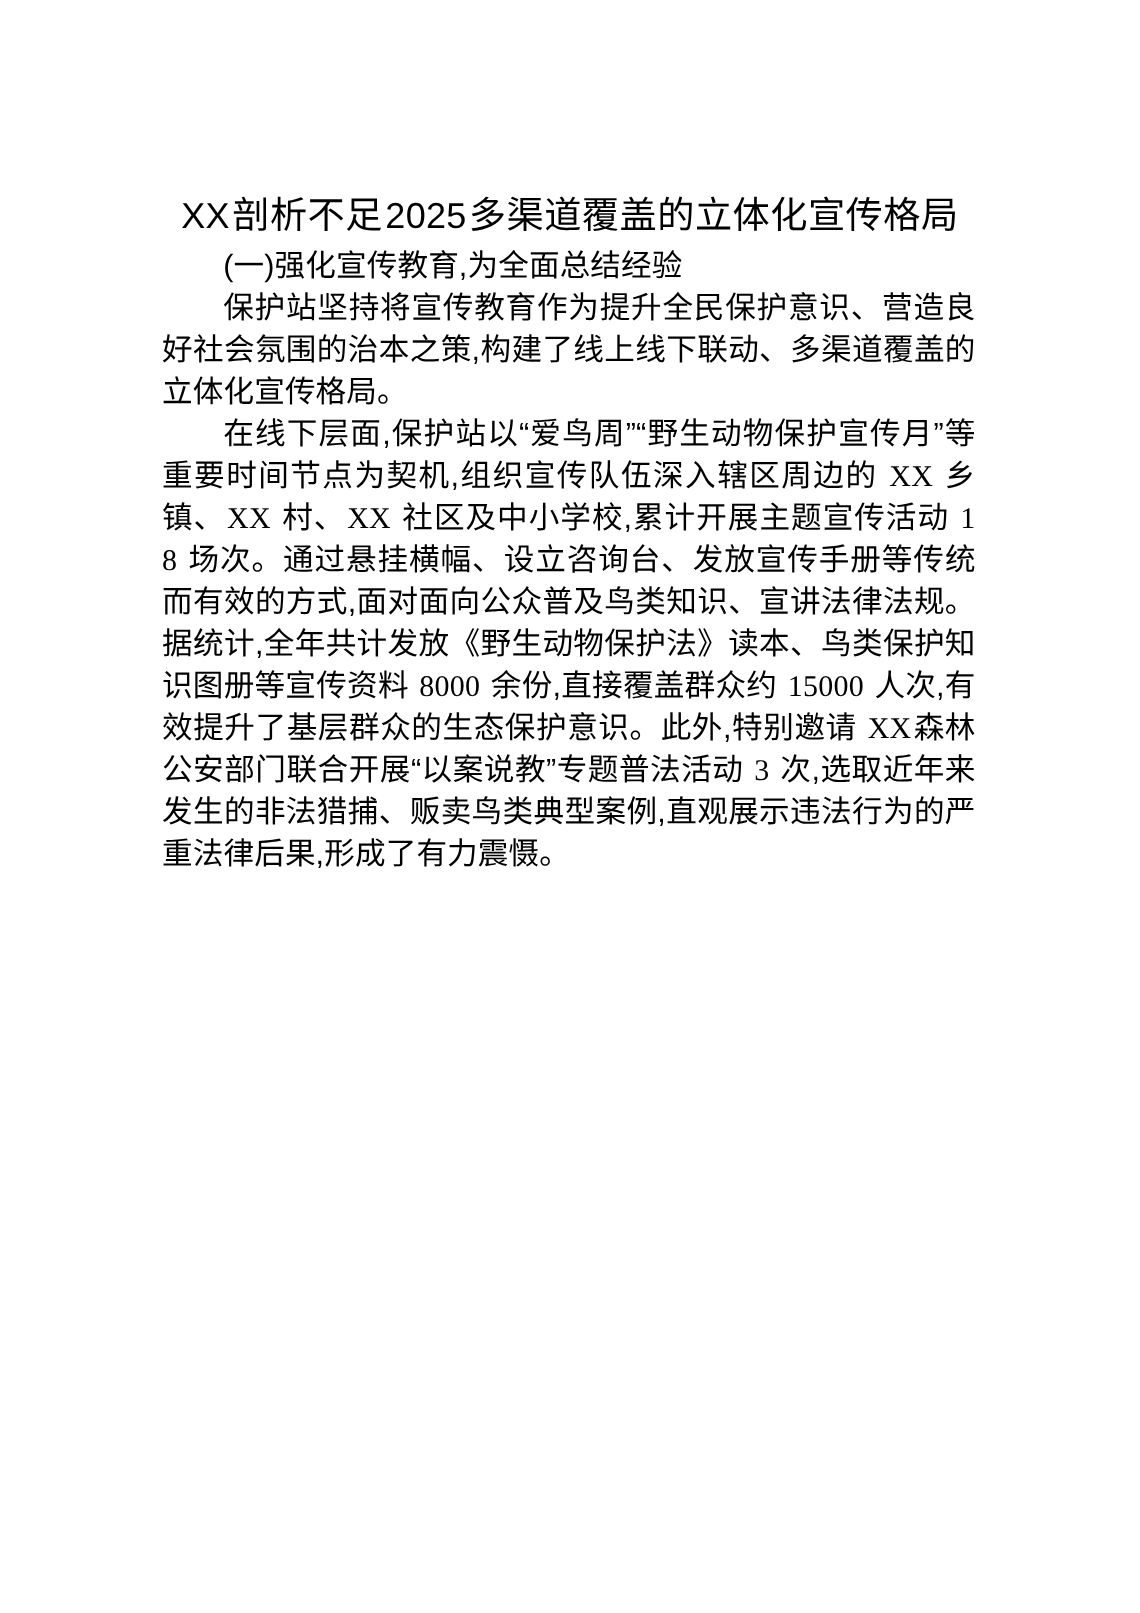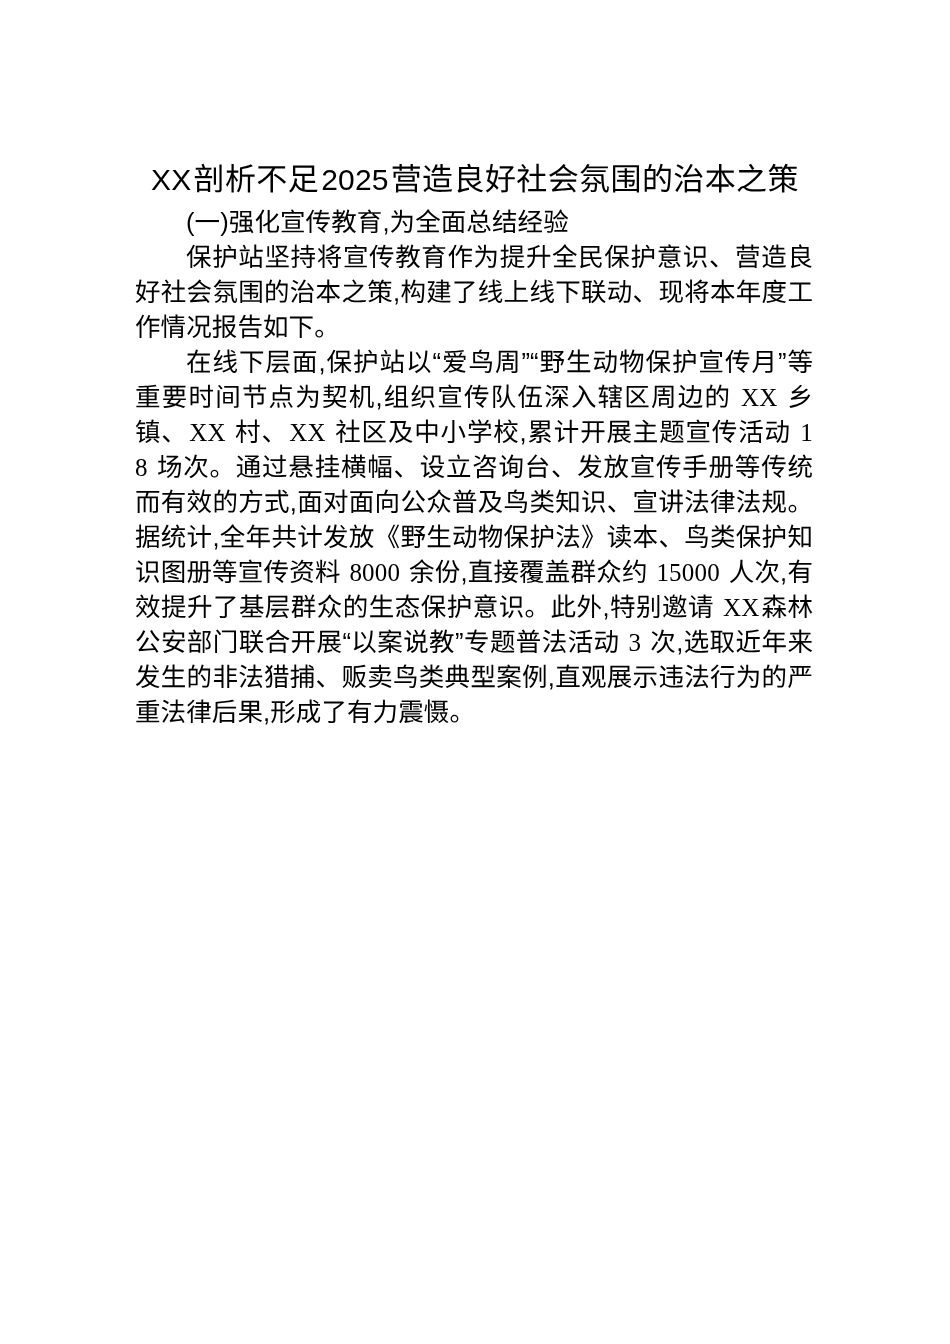--- a/index.html
+++ b/index.html
@@ -92,26 +92,26 @@
     padding: 0 2px;
   }
 </style>
 </head>
 <body>
 
 <div class="page">
   <div class="page-body">
 
     <h1 class="doc-title">
-      <span class="lat">XX</span><span>剖析不足</span><span class="lat">2025</span><span>营造良好社会氛围的治本之策</span>
+      <span class="lat">XX</span><span>剖析不足</span><span class="lat">2025</span><span>多渠道覆盖的立体化宣传格局</span>
     </h1>
 
 
 
 
     <p class="heading-2">(一)强化宣传教育,为全面总结经验</p>
 
-    <p class="para">保护站坚持将宣传教育作为提升全民保护意识、营造良好社会氛围的治本之策,构建了线上线下联动、现将本年度工作情况报告如下。</p>
+    <p class="para">保护站坚持将宣传教育作为提升全民保护意识、营造良好社会氛围的治本之策,构建了线上线下联动、多渠道覆盖的立体化宣传格局。</p>
 
     <p class="para">在线下层面,保护站以“爱鸟周”“野生动物保护宣传月”等重要时间节点为契机,组织宣传队伍深入辖区周边的&nbsp;<span class="lat">XX</span>&nbsp;乡镇、<span class="lat">XX</span>&nbsp;村、<span class="lat">XX</span>&nbsp;社区及中小学校,累计开展主题宣传活动&nbsp;<span class="lat">18</span>&nbsp;场次。通过悬挂横幅、设立咨询台、发放宣传手册等传统而有效的方式,面对面向公众普及鸟类知识、宣讲法律法规。据统计,全年共计发放《野生动物保护法》读本、鸟类保护知识图册等宣传资料&nbsp;<span class="lat">8000</span>&nbsp;余份,直接覆盖群众约&nbsp;<span class="lat">15000</span>&nbsp;人次,有效提升了基层群众的生态保护意识。此外,特别邀请&nbsp;<span class="lat">XX</span>森林公安部门联合开展“以案说教”专题普法活动&nbsp;<span class="lat">3</span>&nbsp;次,选取近年来发生的非法猎捕、贩卖鸟类典型案例,直观展示违法行为的严重法律后果,形成了有力震慑。</p>
 
   </div>
 </div>
 
 </body></html>

